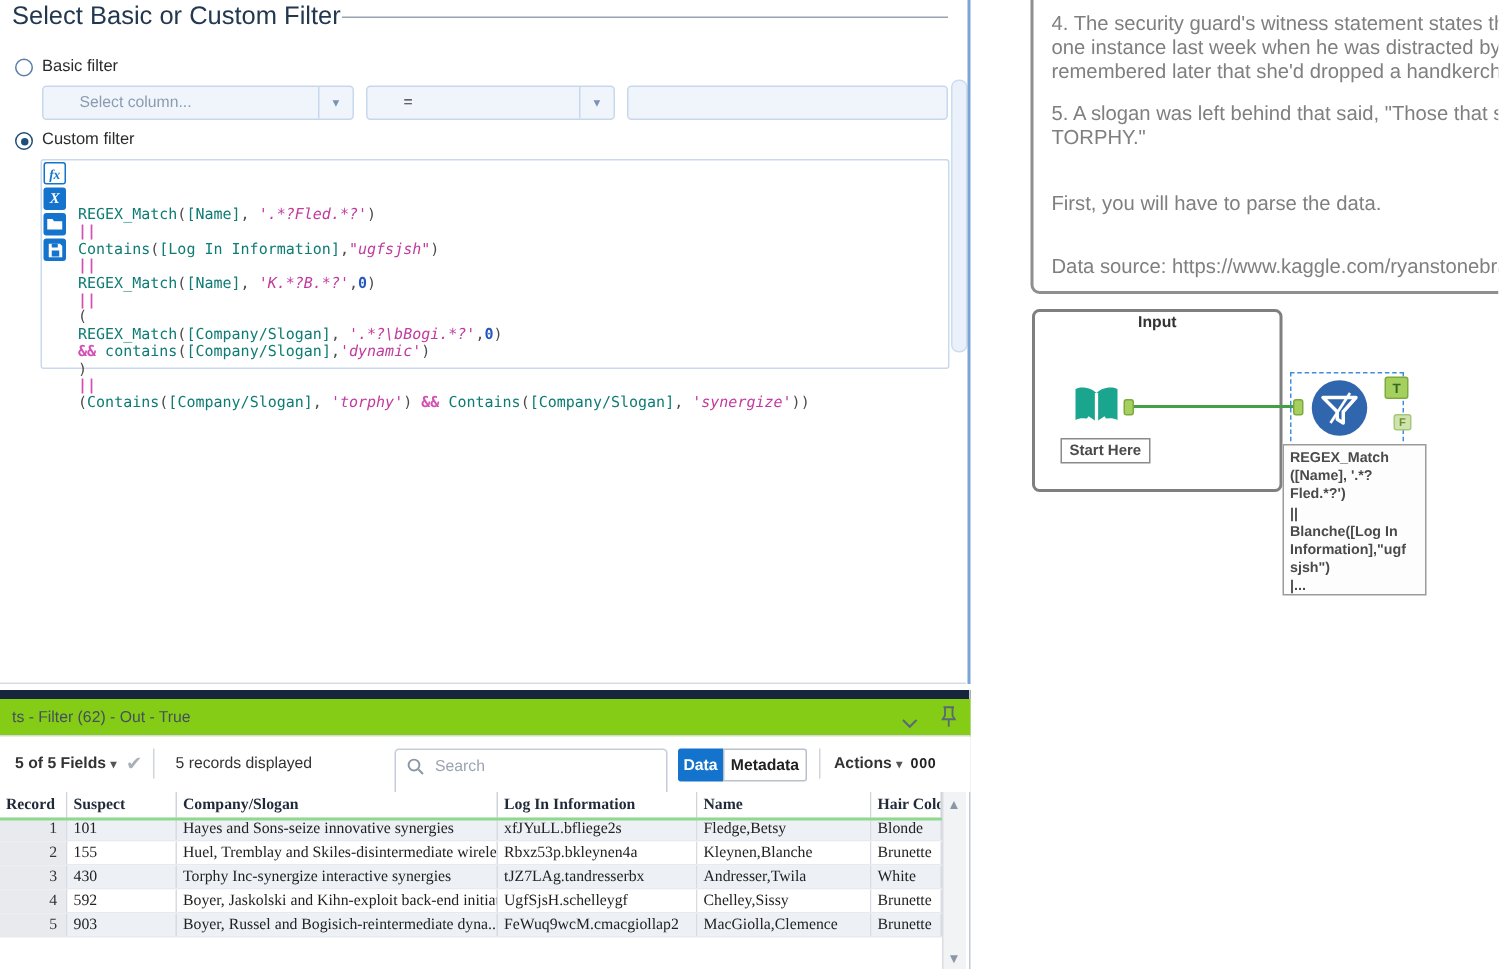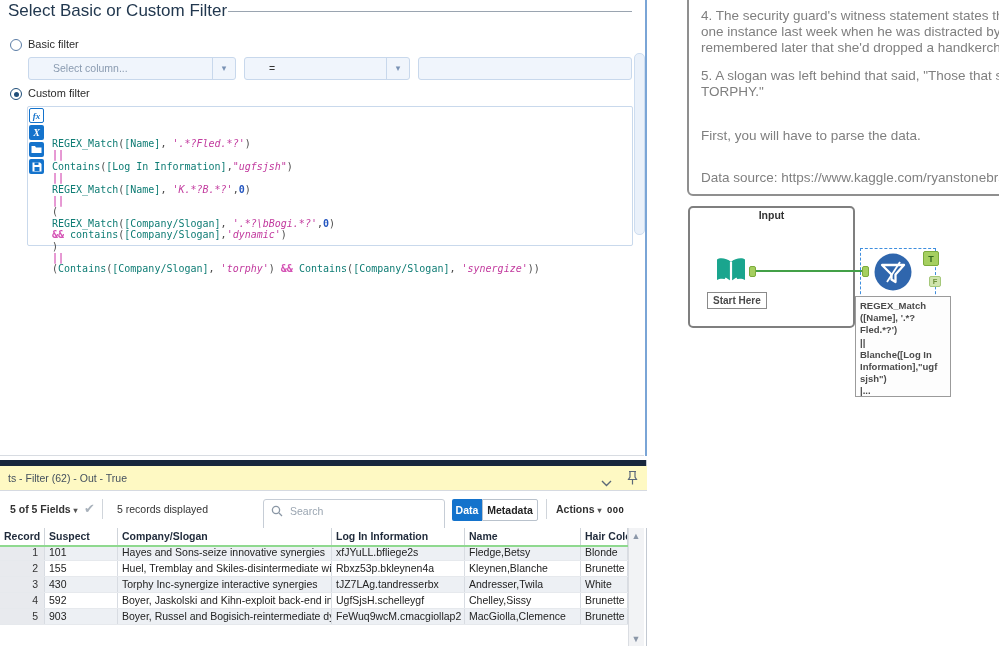--- a/index.html
+++ b/index.html
@@ -43,34 +43,34 @@
   .conn{left:756px;top:270px;width:108px;height:2px;background:#43a047;}
   .anchor{background:#a5cf5f;border:1px solid #7cab3c;border-radius:2px;box-sizing:border-box;}
   .startbox{left:707px;top:292px;height:17px;border:1px solid #8a8a8a;background:#fff;font-size:10px;font-weight:700;color:#4a4a4a;line-height:15px;padding:0 5px;box-sizing:border-box;white-space:nowrap;}
   .selrect{left:860px;top:248px;width:74px;height:49px;border:1px dashed #3e8ede;}
   .tfanchor{font-weight:700;text-align:center;}
   .anno{left:855px;top:296px;width:96px;height:101px;border:1px solid #9b9b9b;background:#fdfdfd;box-sizing:border-box;padding:3px 4px;font-size:9.5px;font-weight:700;color:#4a4a4a;line-height:12.2px;overflow:hidden;}
   .anno div{white-space:nowrap;}
 
   
   .darkbar{left:0;top:460px;width:647px;height:6px;background:#17263c;}
-  .rtitle{left:0;top:466px;width:647px;height:25px;background:#fef9c3;border-bottom:1px solid #d6dae1;box-sizing:border-box;}
+  .rtitle{left:0;top:466px;width:647px;height:25px;background:#84cc16;border-bottom:1px solid #d6dae1;box-sizing:border-box;}
   .rtitle-text{left:8px;top:6px;font-size:10.5px;color:#44505e;white-space:nowrap;}
   .rtoolbar{left:0;top:491px;width:647px;height:37px;background:#fff;}
   .tb-txt{font-size:10.5px;color:#333;white-space:nowrap;}
   .caret{font-size:8px;color:#555;}
   .vsep{width:1px;height:20px;background:#d0d5db;top:8px;}
   .searchbox{left:263px;top:8px;width:182px;height:38px;border:1px solid #c6cdd6;border-radius:3px;box-sizing:border-box;background:#fff;}
   .searchbox input{position:absolute;left:24px;top:1px;width:150px;height:18px;border:0;outline:0;font-size:10.5px;font-family:"Liberation Sans",sans-serif;color:#333;background:transparent;}
   .searchbox input::placeholder{color:#9aa5b1;}
   .btn-data{left:452px;top:8px;width:30px;height:22px;background:#1473cc;color:#fff;font-size:10.5px;font-weight:600;text-align:center;line-height:22px;border-radius:2px 0 0 2px;}
   .btn-meta{left:482px;top:8px;width:56px;height:22px;background:#fff;border:1px solid #b9c2cc;box-sizing:border-box;color:#222;font-size:10.5px;font-weight:600;text-align:center;line-height:20px;border-radius:0 2px 2px 0;}
   .grid{left:0;top:528px;width:628px;}
   .grow{display:grid;grid-template-columns:45px 73px 214px 133px 116px 47px;}
-  .gcell{height:15px;line-height:15px;font-size:10.5px;padding:0 4px;overflow:hidden;white-space:nowrap;border-right:1px solid #d8dce2;box-sizing:border-box;}
+  .gcell{height:15px;line-height:15px;font-size:10.5px;padding:0 4px;overflow:hidden;white-space:nowrap;border-right:1px solid #d8dce2;box-sizing:border-box;font-family:Liberation Serif, serif;}
   .ghead .gcell{height:17px;line-height:17px;font-weight:700;color:#1f2a3a;background:#fff;border-right:1px solid #cfd4da;}
   .greenline{left:0;top:545px;width:628px;height:2px;background:#8fd98f;}
   .grow.odd .gcell{background:#edf0f4;}
   .grow.even .gcell{background:#ffffff;}
   .gcell.rec{text-align:right;padding-right:6px;background:#e8eaee !important;color:#333;}
   .gbody .grow{border-bottom:1px solid #e6e9ed;box-sizing:border-box;}
   .vscroll{left:628px;top:528px;width:16px;height:118px;background:#f2f3f5;border-left:1px solid #dadde2;box-sizing:border-box;}
   .varrow{left:631px;width:10px;height:10px;color:#8b97a8;font-size:9px;line-height:10px;text-align:center;}
   .rright-border{left:646px;top:460px;width:1px;height:186px;background:#c3c9d2;}
   .fmt{font-size:9.5px;font-weight:700;color:#222;letter-spacing:0.5px;}

